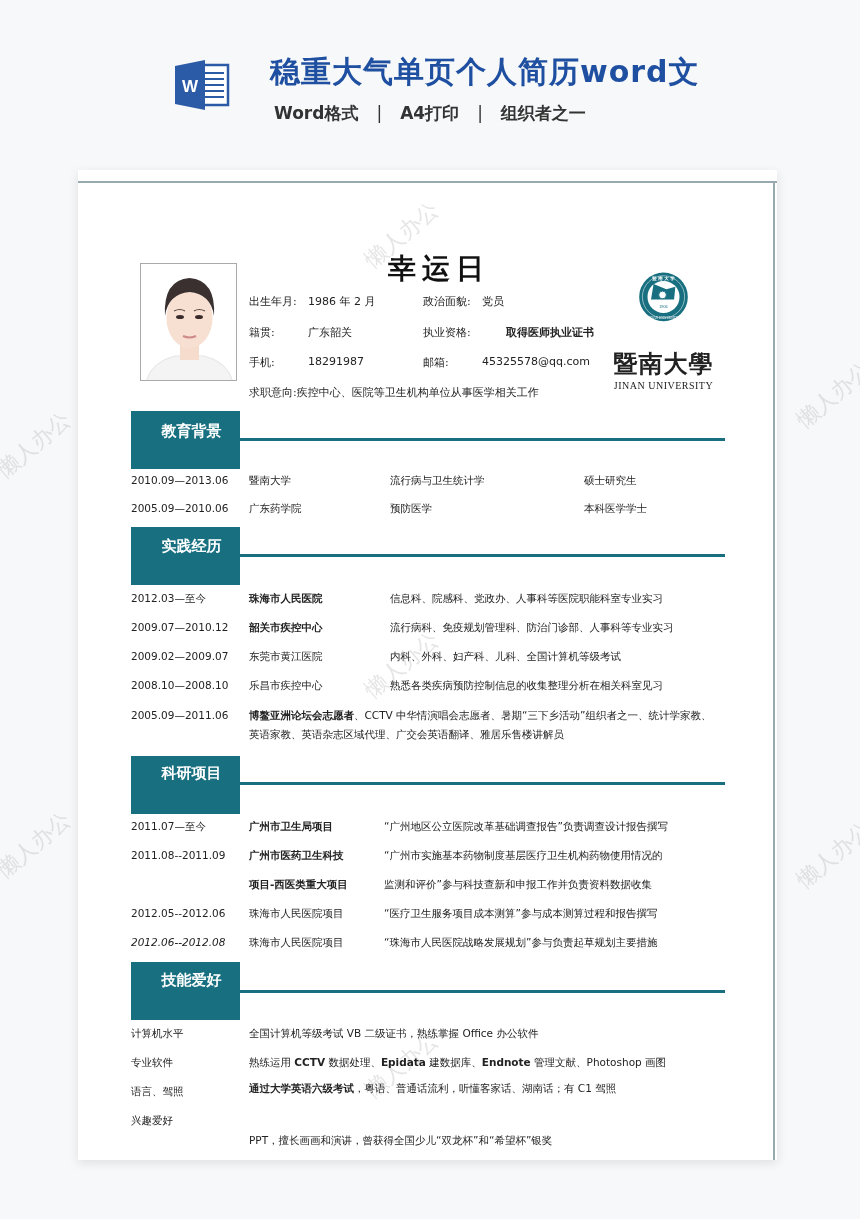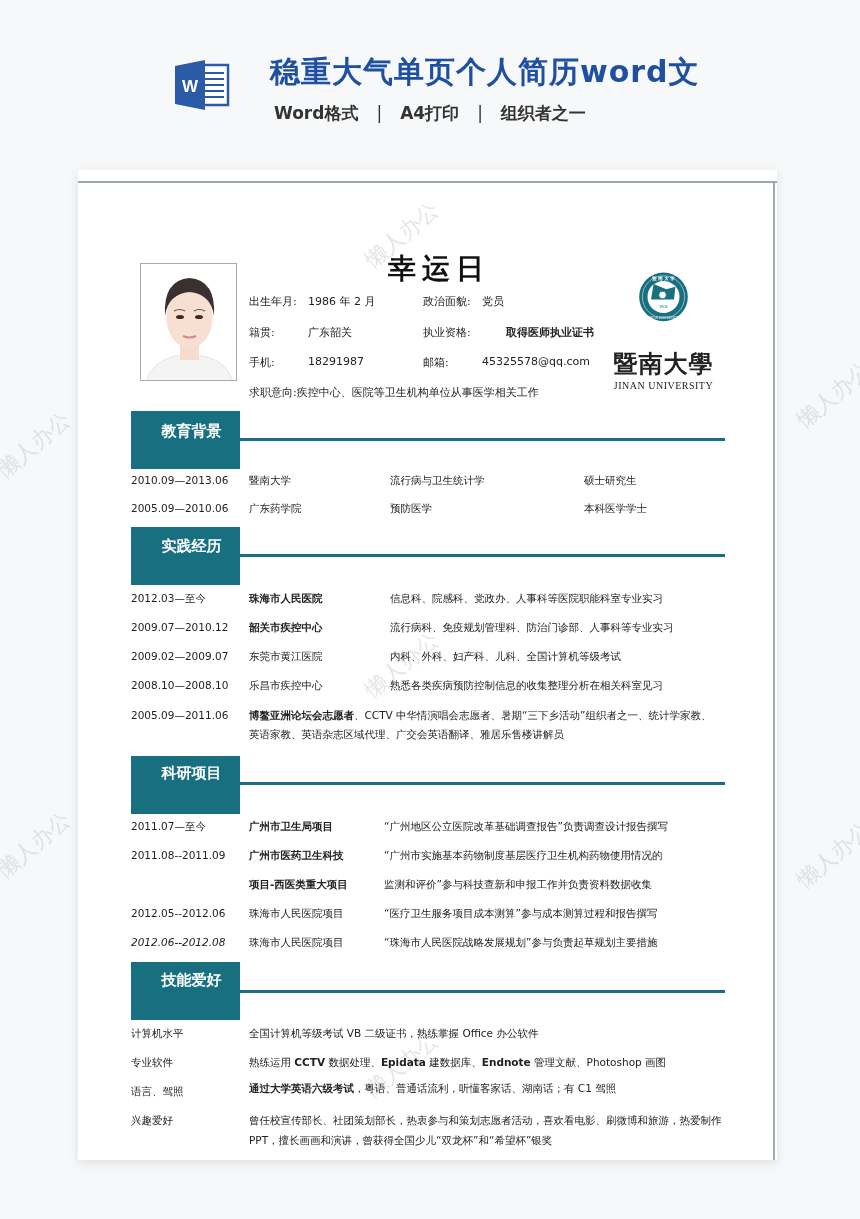--- a/index.html
+++ b/index.html
@@ -195,15 +195,14 @@
   <div class="row" style="left:171px;top:886px;">
     <span>熟练运用 </span><b>CCTV</b><span> 数据处理、</span><b>Epidata</b><span> 建数据库、</span><b>Endnote</b><span> 管理文献、Photoshop 画图</span>
   </div>
 
   <div class="row" style="left:53px;top:915px;">语言、驾照</div>
   <div class="row" style="left:171px;top:912px;">
     <b>通过大学英语六级考试</b><span>，粤语、普通话流利，听懂客家话、湖南话；有 C1 驾照</span>
   </div>
 
   <div class="row" style="left:53px;top:944px;">兴趣爱好</div>
-  <div class="row" style="left:171px;top:944px;">曾任校宣传部长、社团策划部长，热衷参与和策划志愿者活动，喜欢看电影、刷微博和旅游，热爱制作</div>
   <div class="row" style="left:171px;top:964px;">PPT，擅长画画和演讲，曾获得全国少儿“双龙杯”和“希望杯”银奖</div>
 </div>
 
 </body></html>

